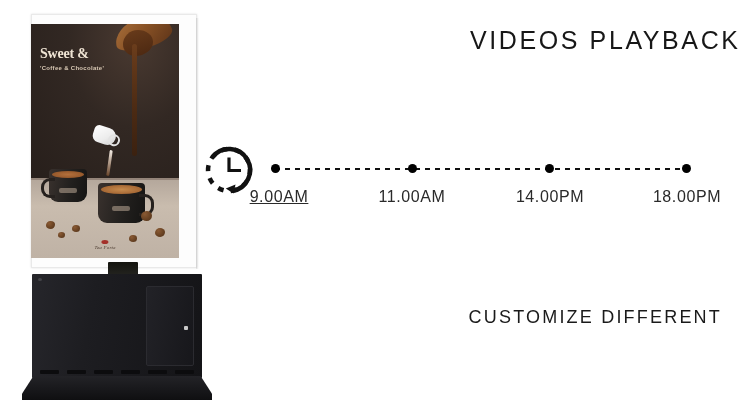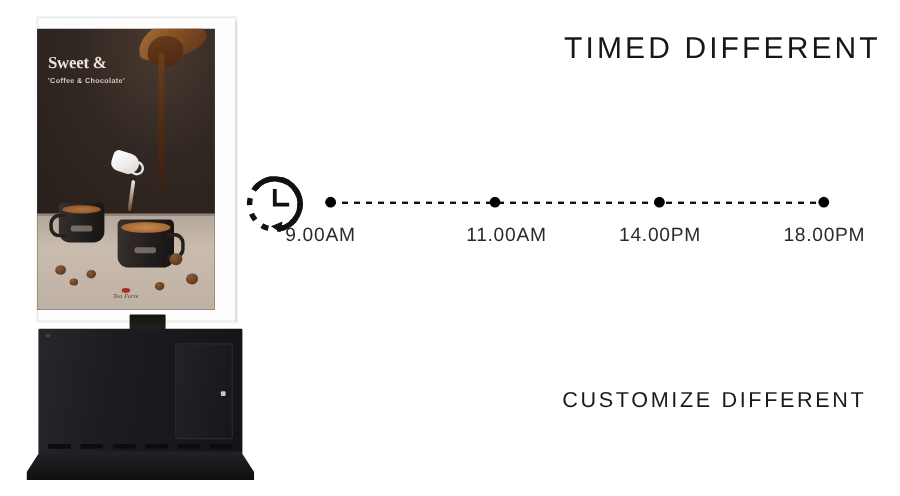--- a/index.html
+++ b/index.html
@@ -349,21 +349,21 @@
     font-size: 25px;
     font-weight: 400;
     letter-spacing: 2.6px;
     color: #171717;
     white-space: nowrap;
   }
 
   .footline {
     position: absolute;
     right: 28px;
-    top: 318px;
+    top: 302px;
     width: 420px;
     text-align: right;
     font-size: 18px;
     font-weight: 400;
     letter-spacing: 2.2px;
     color: #1a1a1a;
     line-height: 30px;
   }
   .footline div { display: block; }
 
@@ -468,21 +468,21 @@
       <div class="vent"></div>
       <div class="vent"></div>
       <div class="vent"></div>
       <div class="vent"></div>
     </div>
   </div>
 
   <div class="plinth"></div>
 </div>
 
-<div class="headline">TIMED DIFFERENT</div>
+<div class="headline">VIDEOS PLAYBACK</div>
 
 <div id="timeline">
 
   <div class="clock-icon">
     <svg viewBox="0 0 54 54" width="54" height="54" aria-hidden="true">
 
       <circle cx="27" cy="27" r="21" fill="none" stroke="#111" stroke-width="4.5" stroke-dasharray="4.5 5.5" stroke-linecap="butt" transform="rotate(105 27 27)" pathLength="100" stroke-dashoffset="0" style="stroke-dasharray:4.5 5.5;"></circle>
 
       <path d="M 10.5 14.2 A 21 21 0 1 1 30.5 47.8" fill="none" stroke="#111" stroke-width="4.5" stroke-linecap="butt"></path>
 
@@ -492,21 +492,21 @@
     </svg>
   </div>
 
   <div class="track"></div>
 
   <div class="dot" style="left:77px;"></div>
   <div class="dot" style="left:214px;"></div>
   <div class="dot" style="left:351px;"></div>
   <div class="dot" style="left:488px;"></div>
 
-  <div class="tick-label" style="left:69px;">9.00AM</div>
-  <div class="tick-label" style="left:224px;text-align:right;">11.00AM</div>
+  <div class="tick-label" style="left:81px;text-decoration:underline;">9.00AM</div>
+  <div class="tick-label" style="left:214px;text-align:right;">11.00AM</div>
   <div class="tick-label" style="left:352px;">14.00PM</div>
   <div class="tick-label" style="left:489px;">18.00PM</div>
 </div>
 
 <div class="footline">
   <div>CUSTOMIZE DIFFERENT</div>
 </div>
 
 </body></html>

